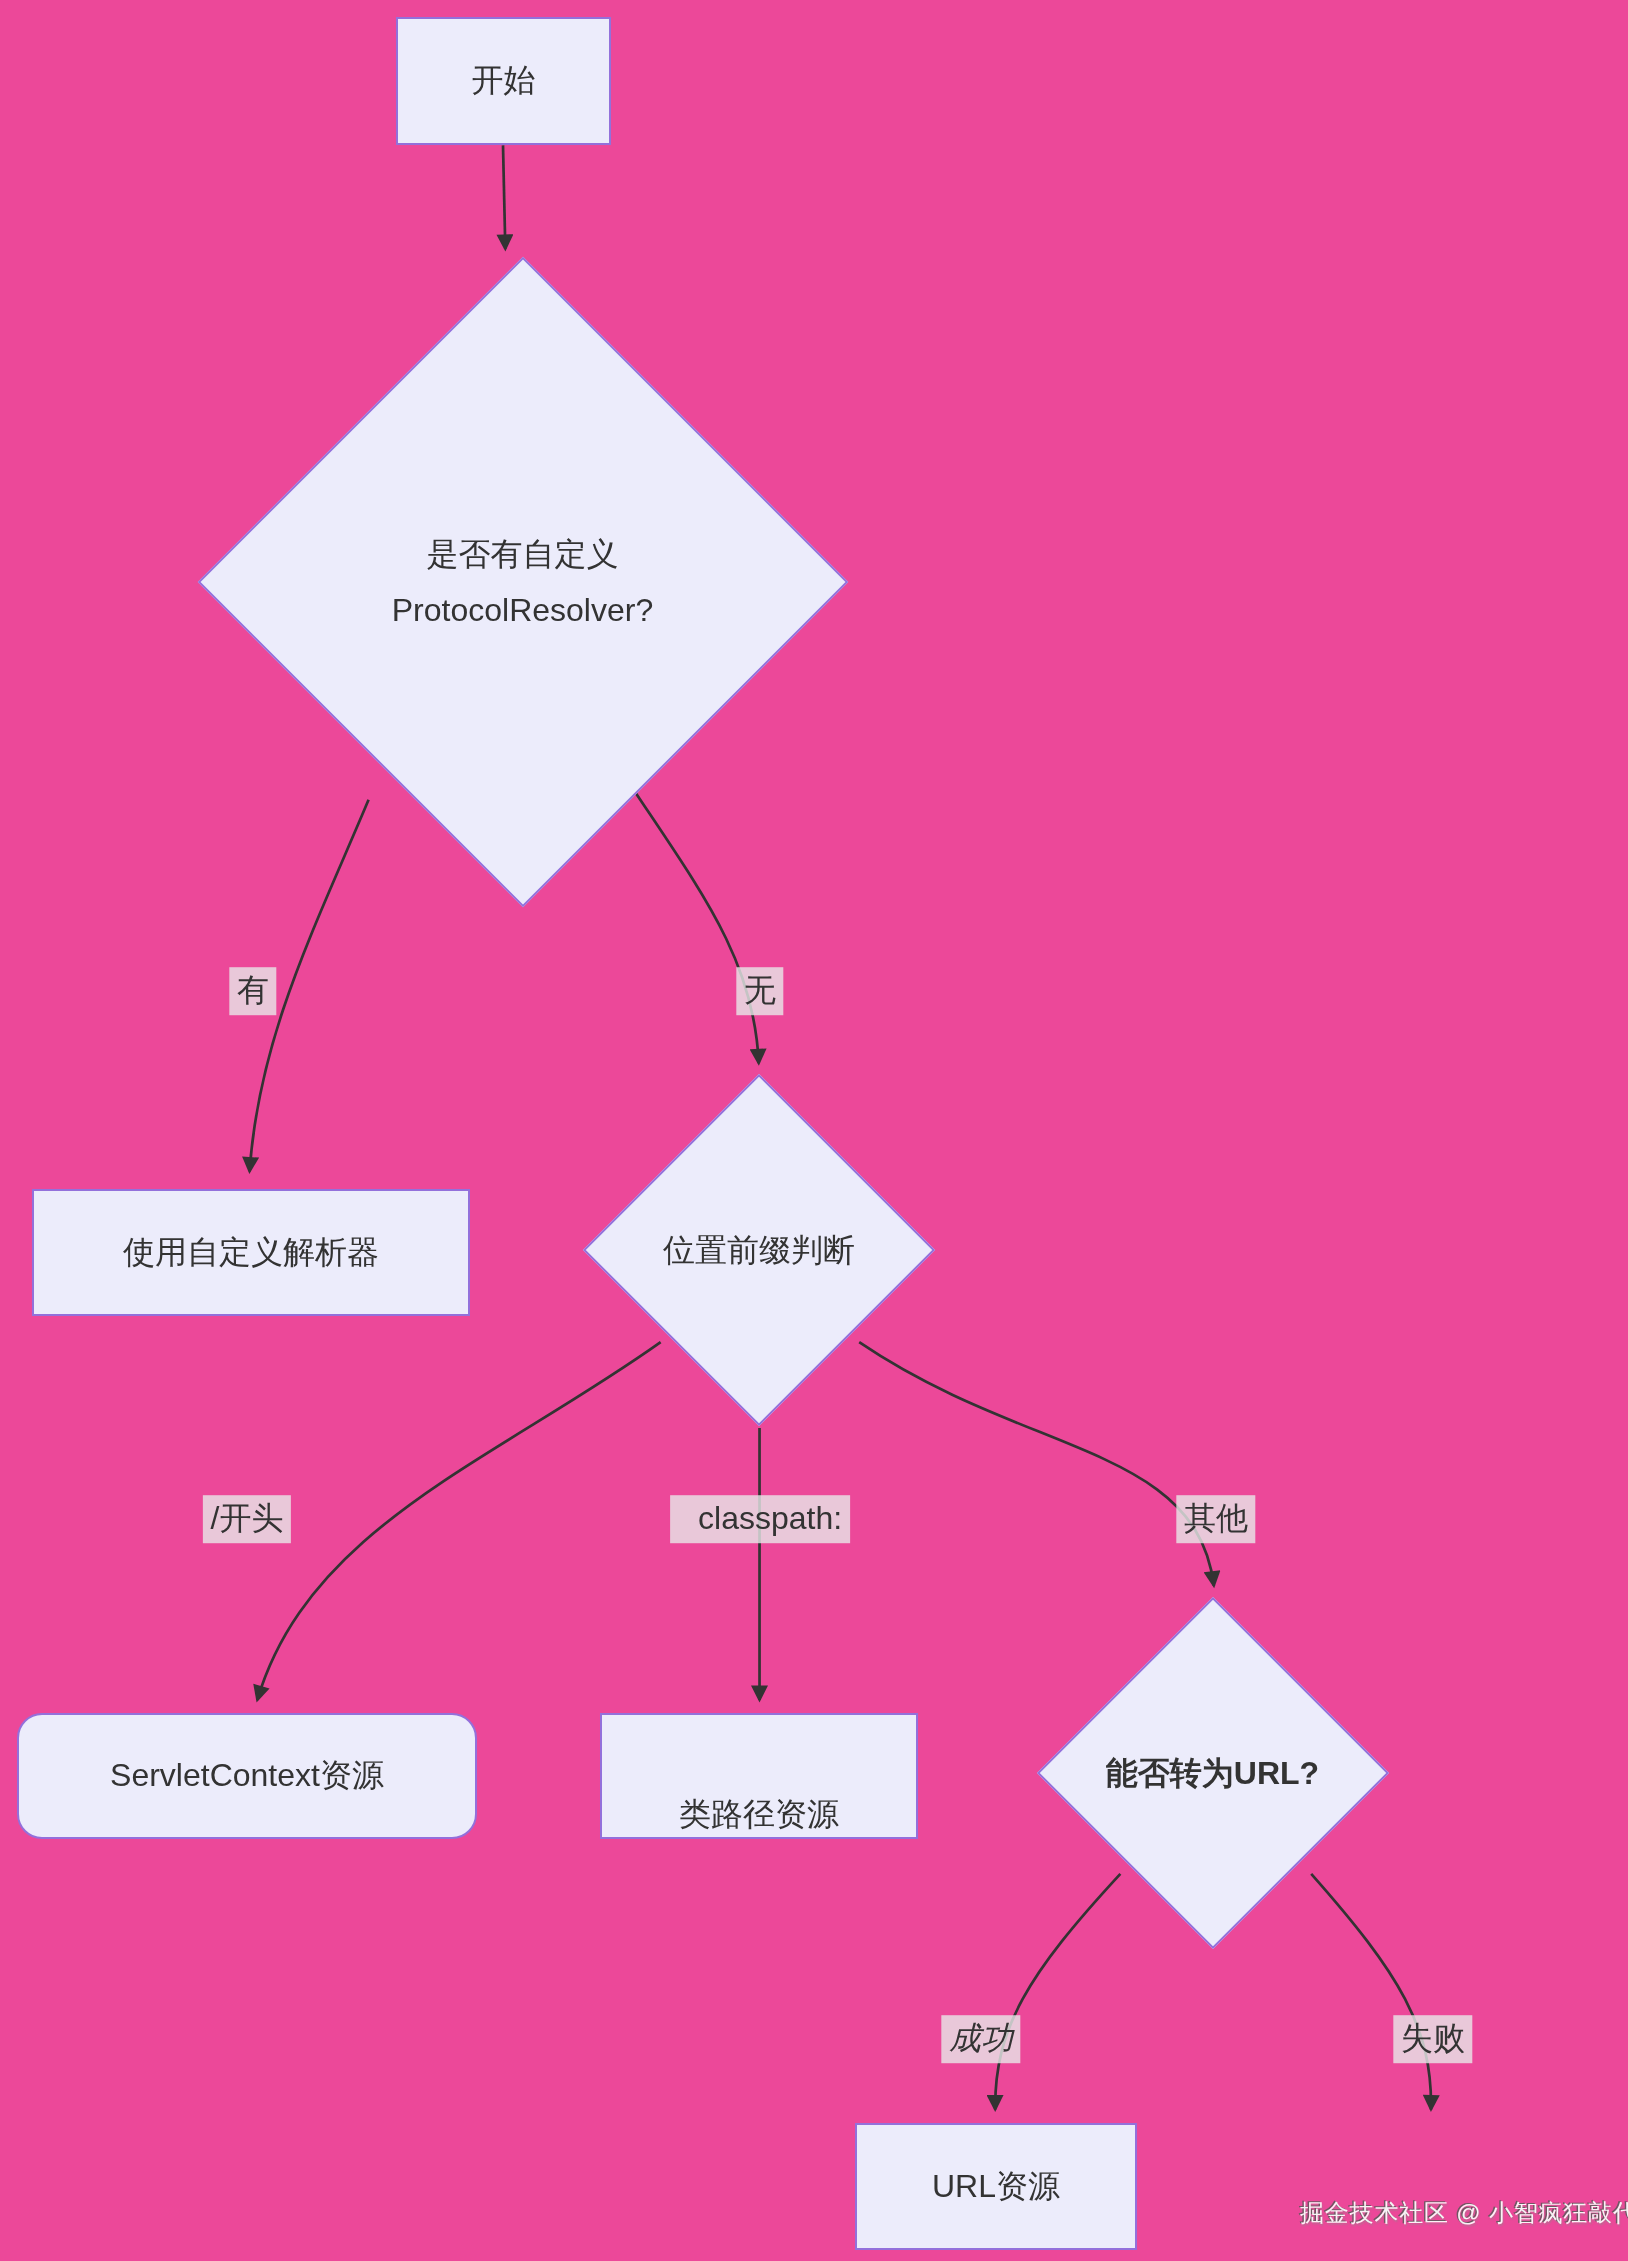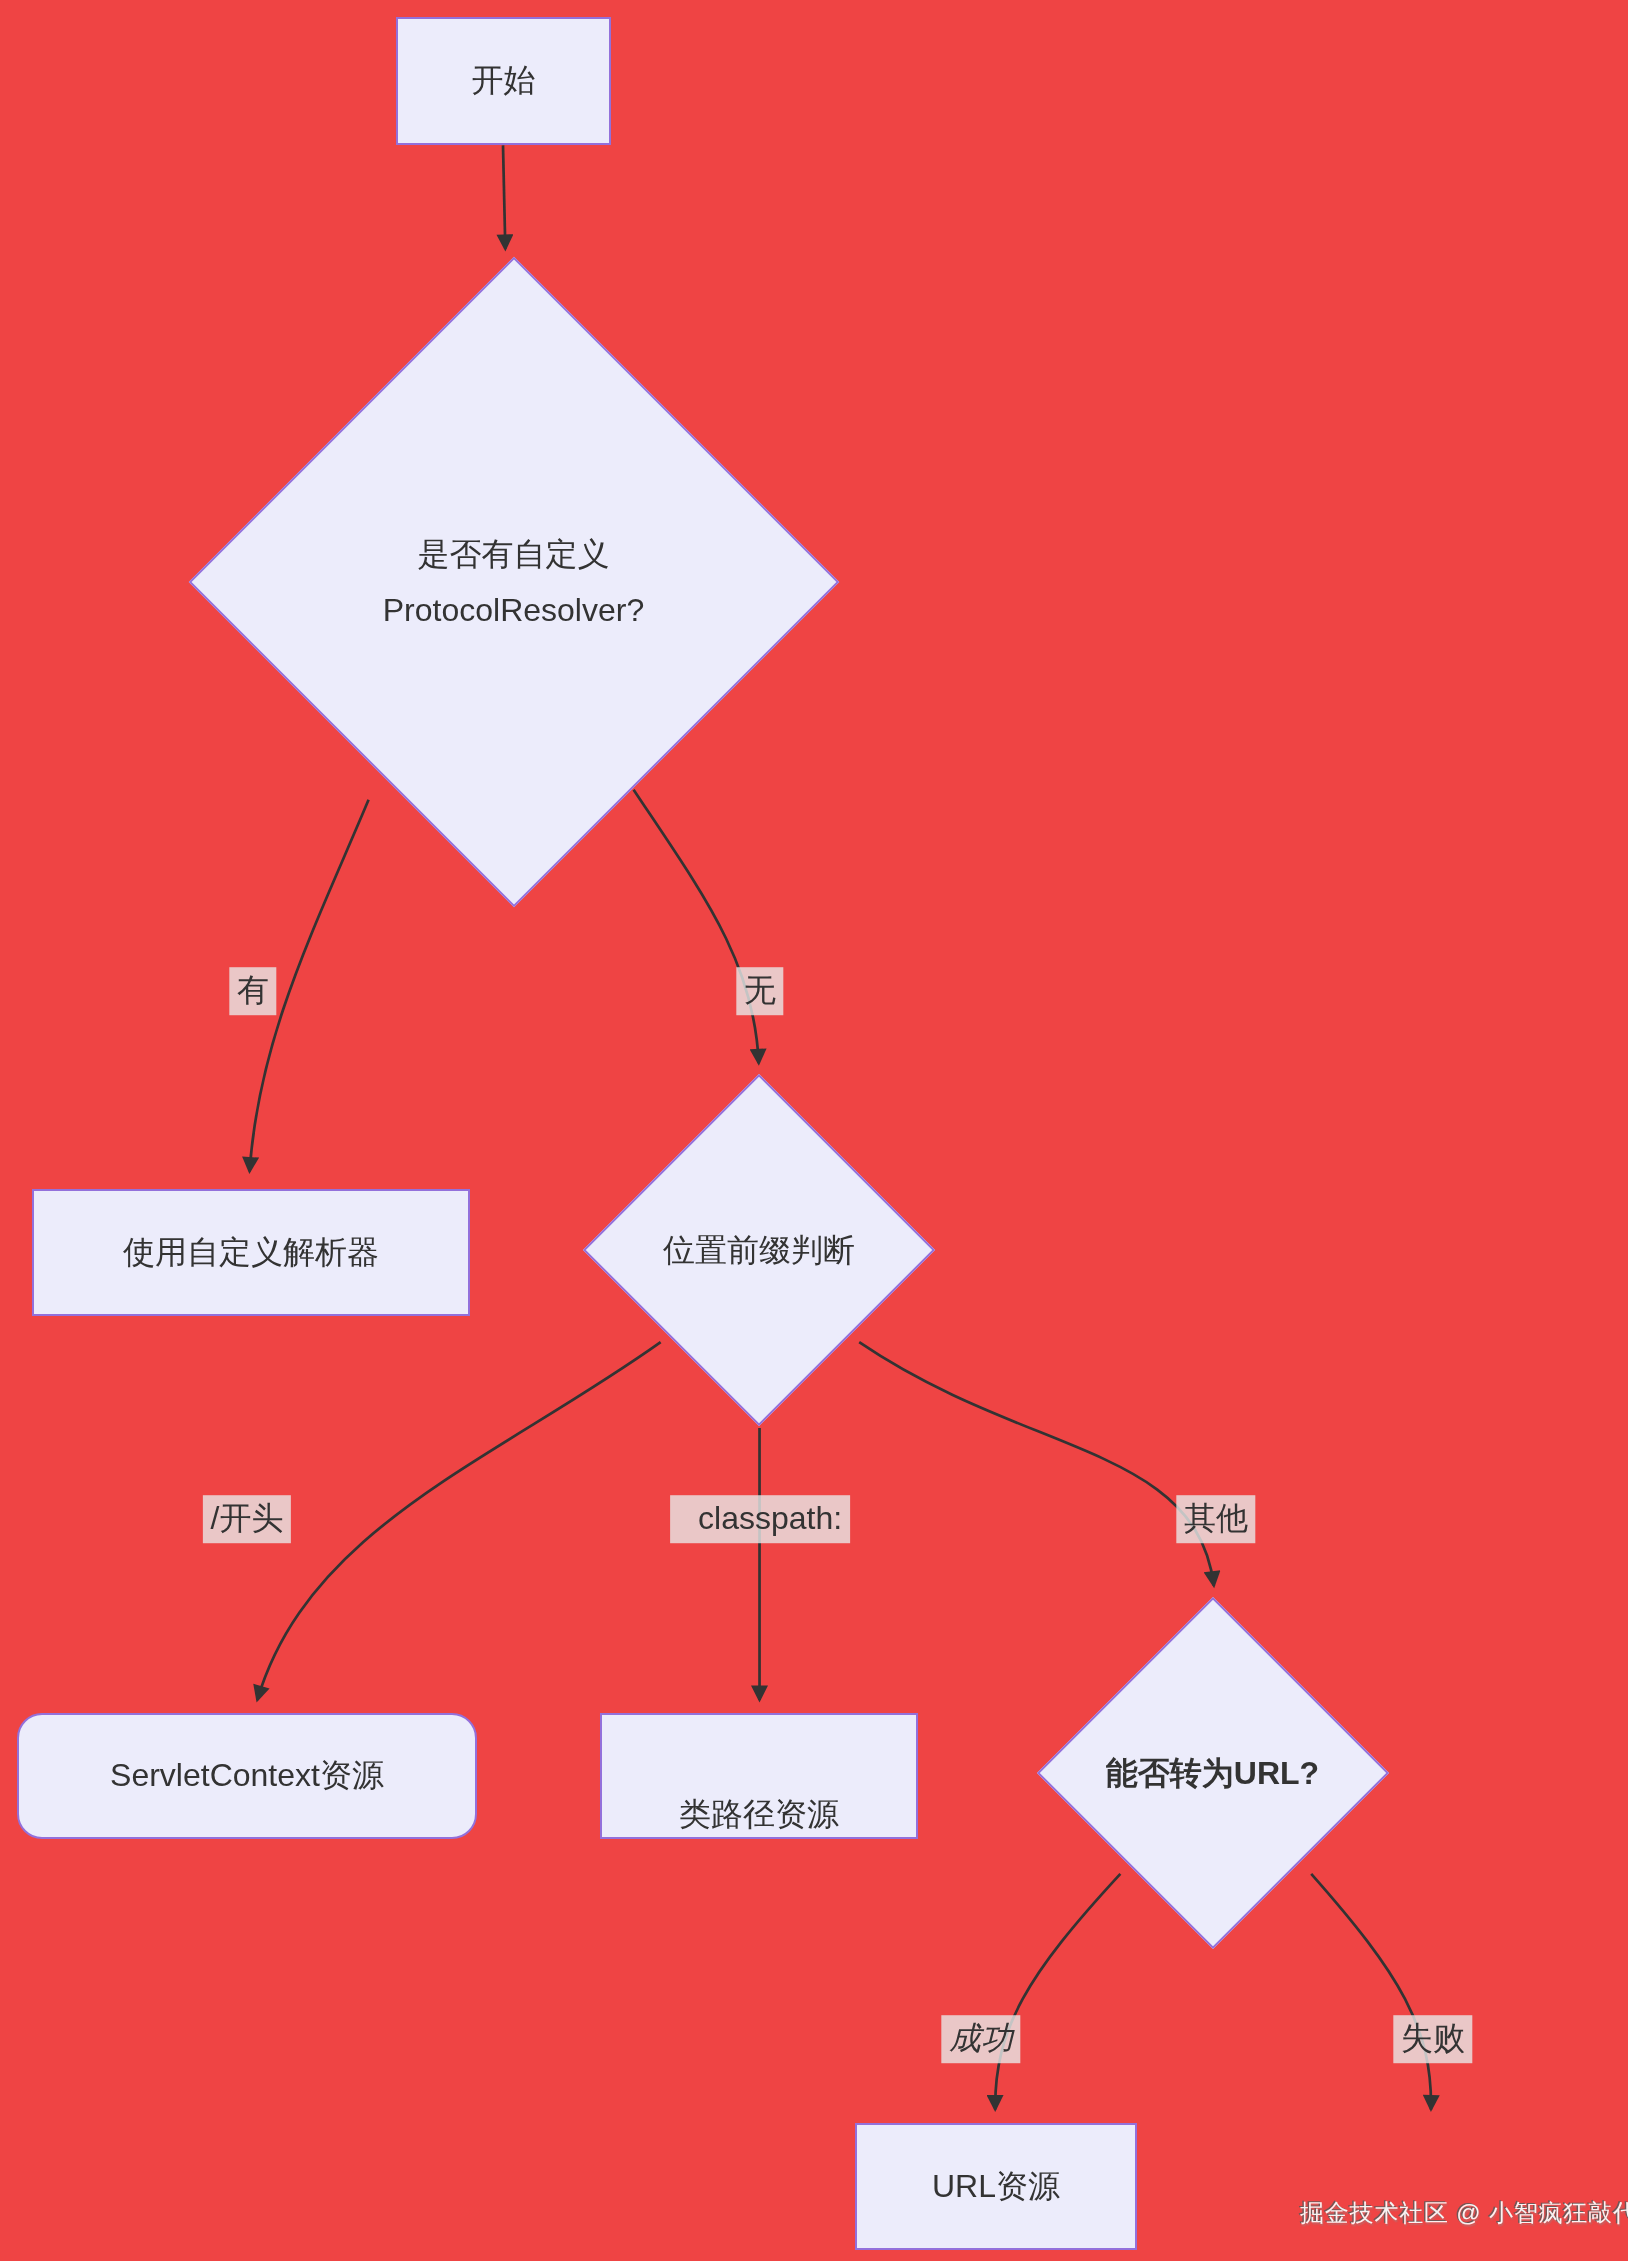--- a/index.html
+++ b/index.html
@@ -4,21 +4,21 @@
 <style>
   :root{
     --node-fill:#ececfb;
     --node-border:#9370db;
     --edge-color:#333333;
     --text-color:#333333;
     --label-bg:rgba(232,232,232,0.8);
   }
   html,body{margin:0;padding:0;background:#ffffff;}
   body{font-family:"Liberation Sans","DejaVu Sans",sans-serif;color:var(--text-color);}
-  .canvas{position:relative;width:1628px;height:2261px;background:#ef4444;overflow:hidden;}
+  .canvas{position:relative;width:1628px;height:2261px;background:#ec4899;overflow:hidden;}
 
   .edges-svg{position:absolute;left:0;top:0;z-index:2;}
 
   .node-rect{
     position:absolute;z-index:3;box-sizing:border-box;
     background:var(--node-fill);
     border:2.7px solid var(--node-border);
     display:flex;align-items:center;justify-content:center;
     font-size:32px;color:var(--text-color);
     text-align:center;
@@ -75,21 +75,21 @@
       <path d="M 1112,1737 C 1330,1885 1548,1870 1571,2052" marker-end="url(#arrow)"></path>
       <path d="M 1450,2425 C 1330,2555 1287,2625 1288,2730" marker-end="url(#arrow)"></path>
       <path d="M 1697,2425 C 1812,2555 1854,2625 1852,2730" marker-end="url(#arrow)"></path>
     </g>
   </svg>
 
   <div class="node-rect" style="left:396px;top:17px;width:215px;height:128px;">
     <span>开始</span>
   </div>
 
-  <div class="diamond-wrap" style="left:188px;top:257px;width:651px;height:650px;">
+  <div class="diamond-wrap" style="left:197px;top:257px;width:651px;height:650px;">
     <div class="diamond-shape" style="width:460px;height:460px;"></div>
     <div class="diamond-label">
       <span>是否有自定义</span>
       <span>ProtocolResolver?</span>
     </div>
   </div>
 
   <div class="node-rect" style="left:32px;top:1189px;width:438px;height:127px;">
     <span>使用自定义解析器</span>
   </div>

